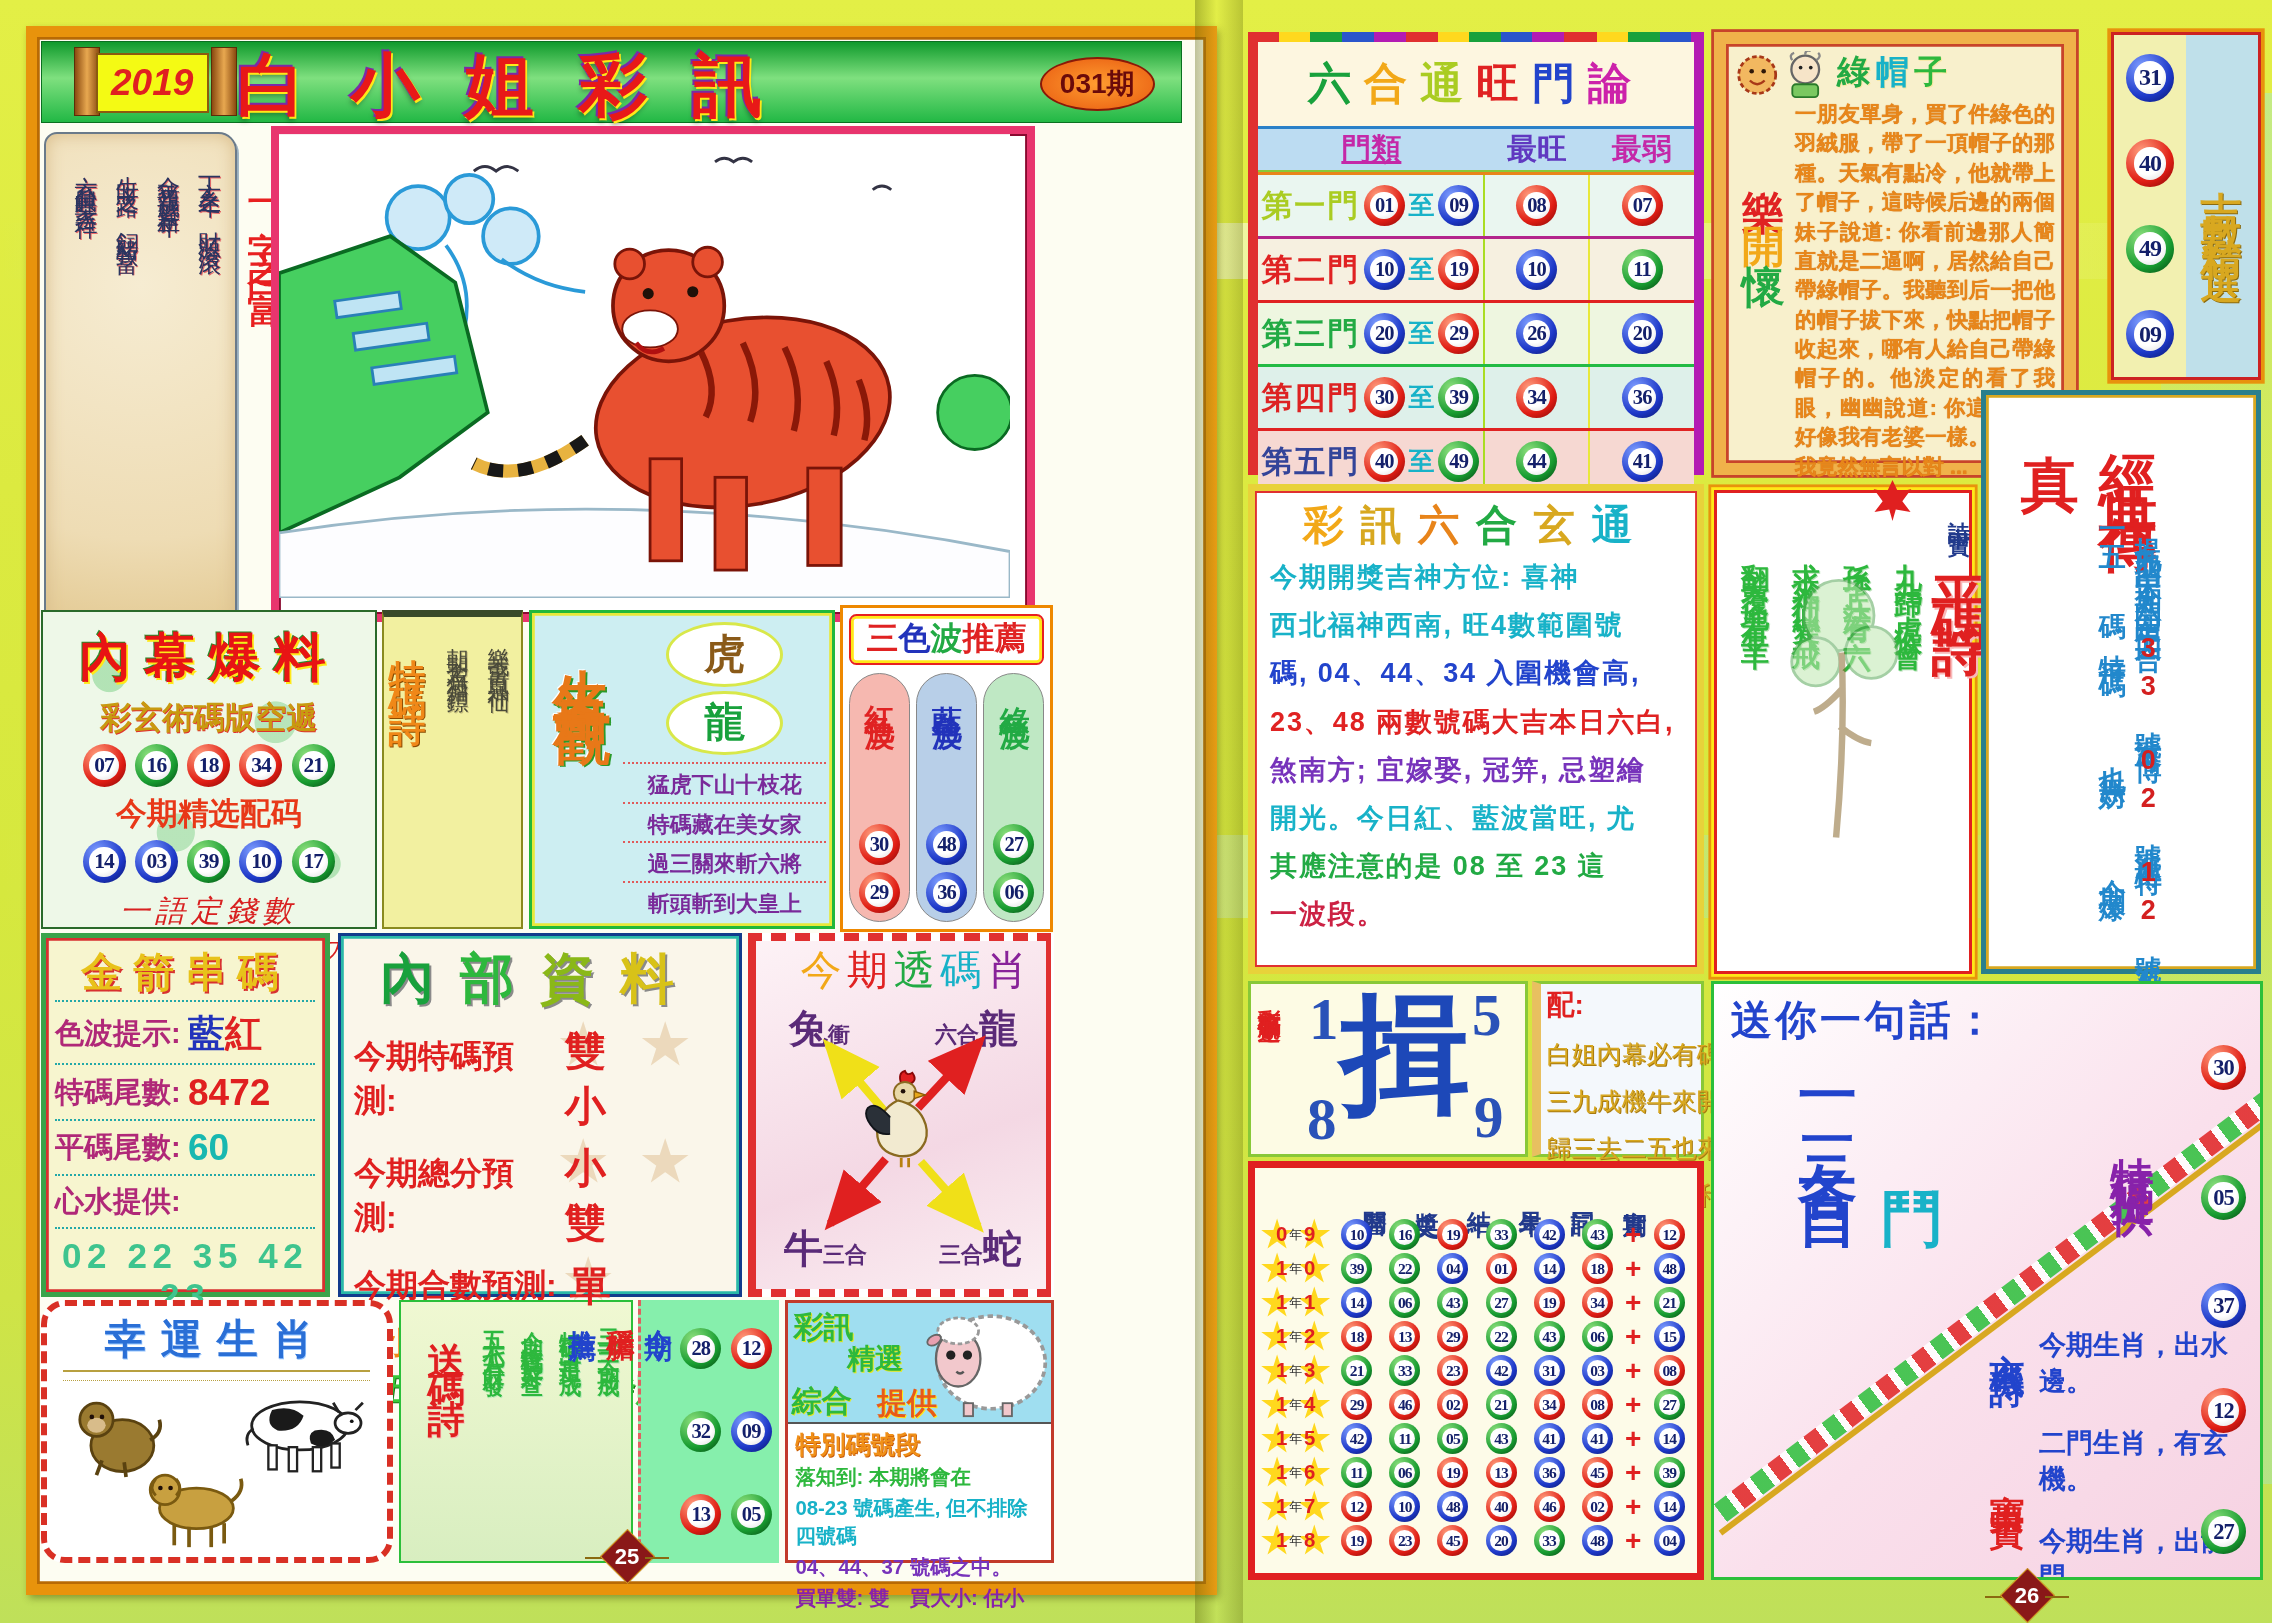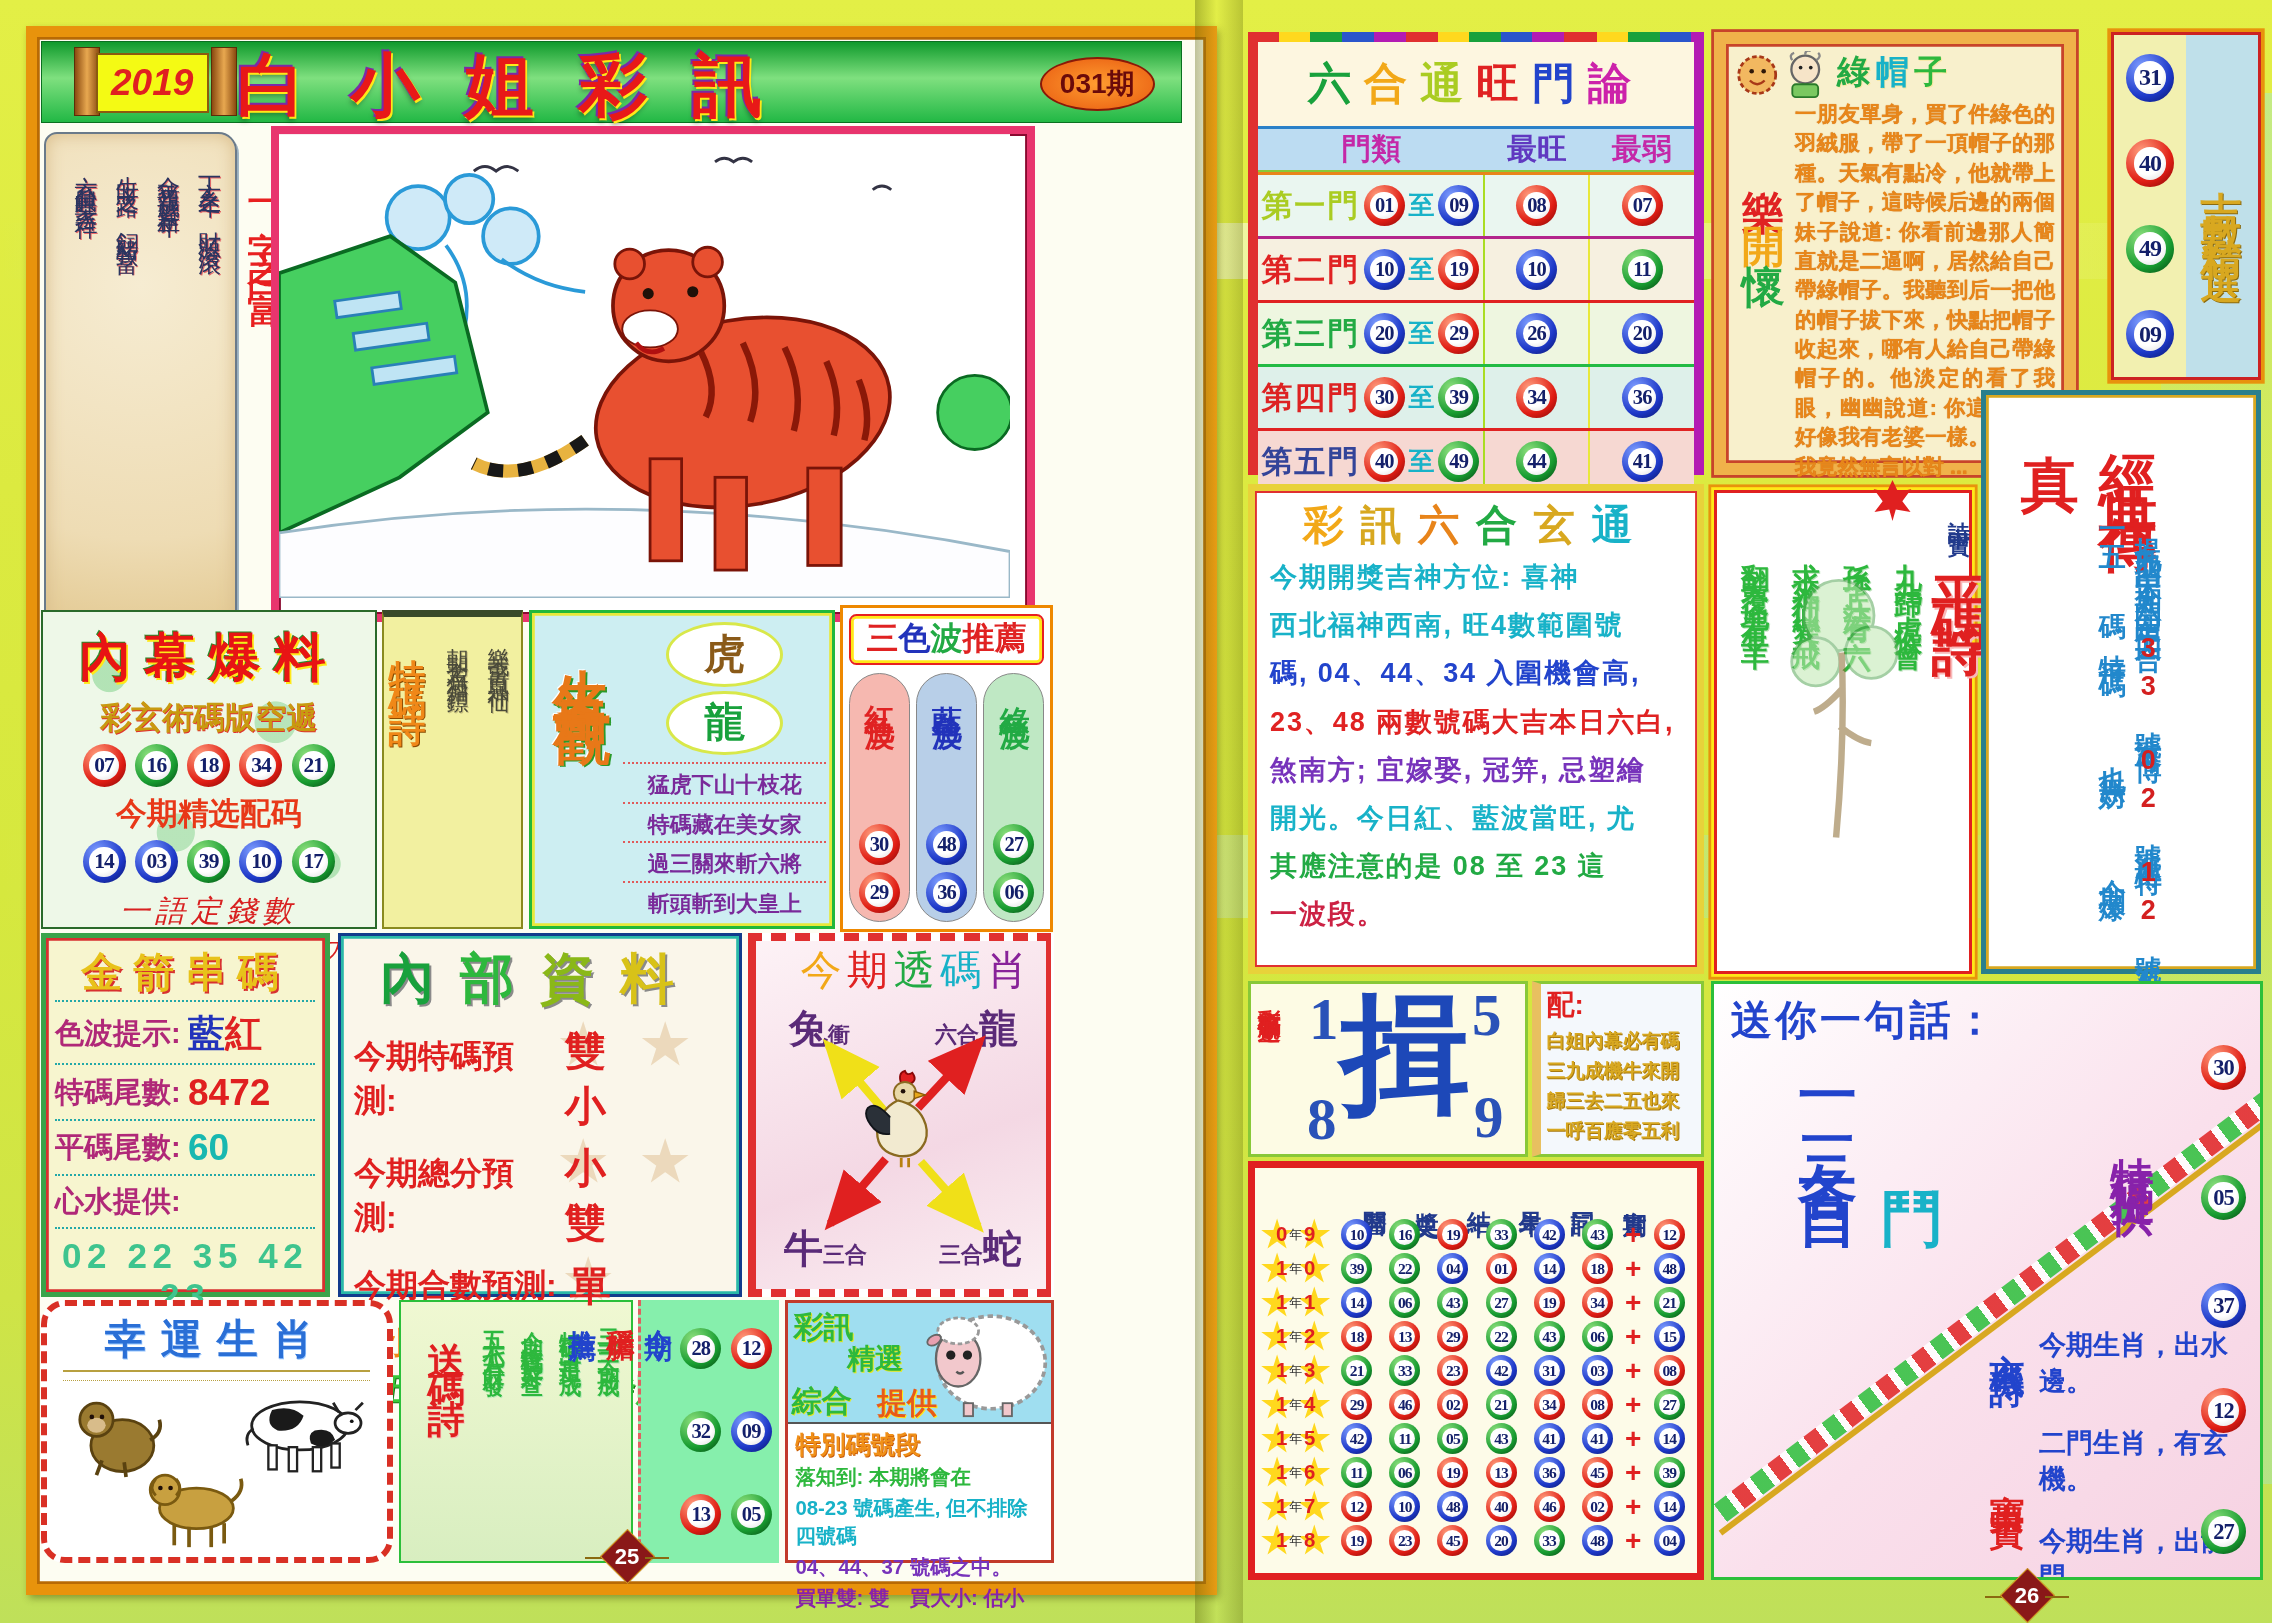--- a/index.html
+++ b/index.html
@@ -163,21 +163,21 @@
   .pgd::before,.pgd::after{content:"";position:absolute;top:50%;width:24px;height:2.8px;background:#8a6a10;}
   .pgd::before{left:-7.4px;} .pgd::after{right:-7.4px;}
   .pgd .dia{width:37px;height:37px;background:#8a1818;transform:rotate(45deg);border:1.9px solid #d8a820;
     display:flex;align-items:center;justify-content:center;}
   .pgd .dia span{transform:rotate(-45deg);color:#fff;font-size:22px;font-weight:bold;}
   
   #wangmen{position:absolute;left:1248px;top:32px;width:456px;height:443px;background:#fffbe8;
     border:10.2px solid;border-image:repeating-linear-gradient(90deg,#e03030 0 32px,#ffd81e 32px 63px,#18a13c 63px 95px,#2a55cc 95px 126px,#b31bb3 126px 158px) 11;box-sizing:border-box;}
   #wangmen .t{text-align:center;font-size:43px;font-weight:bold;letter-spacing:13px;padding:13px 0;background:#fdf6e0;}
   #wangmen .hdr{display:flex;background:#bcdcf2;border-top:3.7px solid #2a80c8;border-bottom:2.8px solid #88c838;font-size:30px;font-weight:bold;}
-  #wangmen .hdr .c1{width:52%;text-align:center;color:#c428a8;}
+  #wangmen .hdr .c1{width:52%;text-align:center;color:#c428a8;text-decoration:underline;}
   #wangmen .hdr .c2{width:24%;text-align:center;color:#6038c0;}
   #wangmen .hdr .c3{width:24%;text-align:center;color:#c428a8;}
   .wm-row{display:flex;align-items:center;height:61px;border-top:3.7px solid;}
   .wm-row .wm-range{width:52%;display:flex;align-items:center;justify-content:center;gap:3.7px;border-right:2.8px solid #aadd22;height:100%;}
   .wm-row .wm-name{font-size:31px;font-weight:bold;letter-spacing:1.9px;}
   .wm-row .zhi{font-size:26px;font-weight:bold;color:#18b2c8;}
   .wm-row .wm-cell{width:24%;display:flex;justify-content:center;border-right:2.8px solid #e8e83a;height:100%;align-items:center;}
   .wm-row .wm-cell:last-child{border-right:none;}
   .wm-row .ball{--bs:41px;}
   
@@ -223,21 +223,21 @@
   #yibox{position:absolute;left:1248px;top:981px;width:280px;height:176px;background:#fdfbe4;
     border:3.7px solid #88c838;box-sizing:border-box;}
   #yibox .side{position:absolute;left:3.7px;top:5.6px;height:167px;writing-mode:vertical-rl;text-orientation:upright;
     font-size:23px;color:#e02020;font-weight:bold;letter-spacing:1.9px;}
   #yibox .big{position:absolute;left:89px;top:5.6px;font-size:130px;font-weight:bold;color:#1d48b8;
     font-family:"Liberation Serif",serif;line-height:1;}
   .yid{position:absolute;font-family:"Liberation Serif",serif;font-size:59px;font-weight:bold;color:#2a52b8;line-height:1;}
   #peibox{position:absolute;left:1532px;top:981px;width:172px;height:176px;background:#f4f8fc;
     border:3.7px solid #88c838;border-left:9.3px solid #e8c060;box-sizing:border-box;padding:1.9px 5.6px;}
   #peibox .pl{font-size:28px;color:#e02020;font-weight:bold;}
-  #peibox .line{font-size:19px;color:#d8a820;font-weight:bold;white-space:nowrap;margin-top:4px;text-shadow:0.9px 0.9px 0 #a87a10;}
+  #peibox .line{font-size:25px;color:#d8a820;font-weight:normal;white-space:nowrap;margin-top:14px;text-shadow:0.9px 0.9px 0 #a87a10;}
   
   #history{position:absolute;left:1248px;top:1161px;width:456px;height:419px;background:#fdfbe8;
     border:7.4px solid #e02020;box-sizing:border-box;padding:1.9px 3.7px;}
   #history .hrow{display:flex;align-items:center;height:48px;}
   #history .hrow .hcell{width:52px;text-align:center;writing-mode:vertical-rl;text-orientation:upright;
     font-size:24px;font-weight:bold;color:#223a8c;letter-spacing:1.9px;}
   #history .hrow .hspacer{width:80px;}
   .hisrow{display:flex;align-items:center;height:34px;}
   .hisrow .star{position:relative;width:80px;height:33px;display:flex;align-items:center;justify-content:center;}
   .hisrow .star::before,.hisrow .star::after{content:"";position:absolute;width:33px;height:33px;background:#ffd81e;

